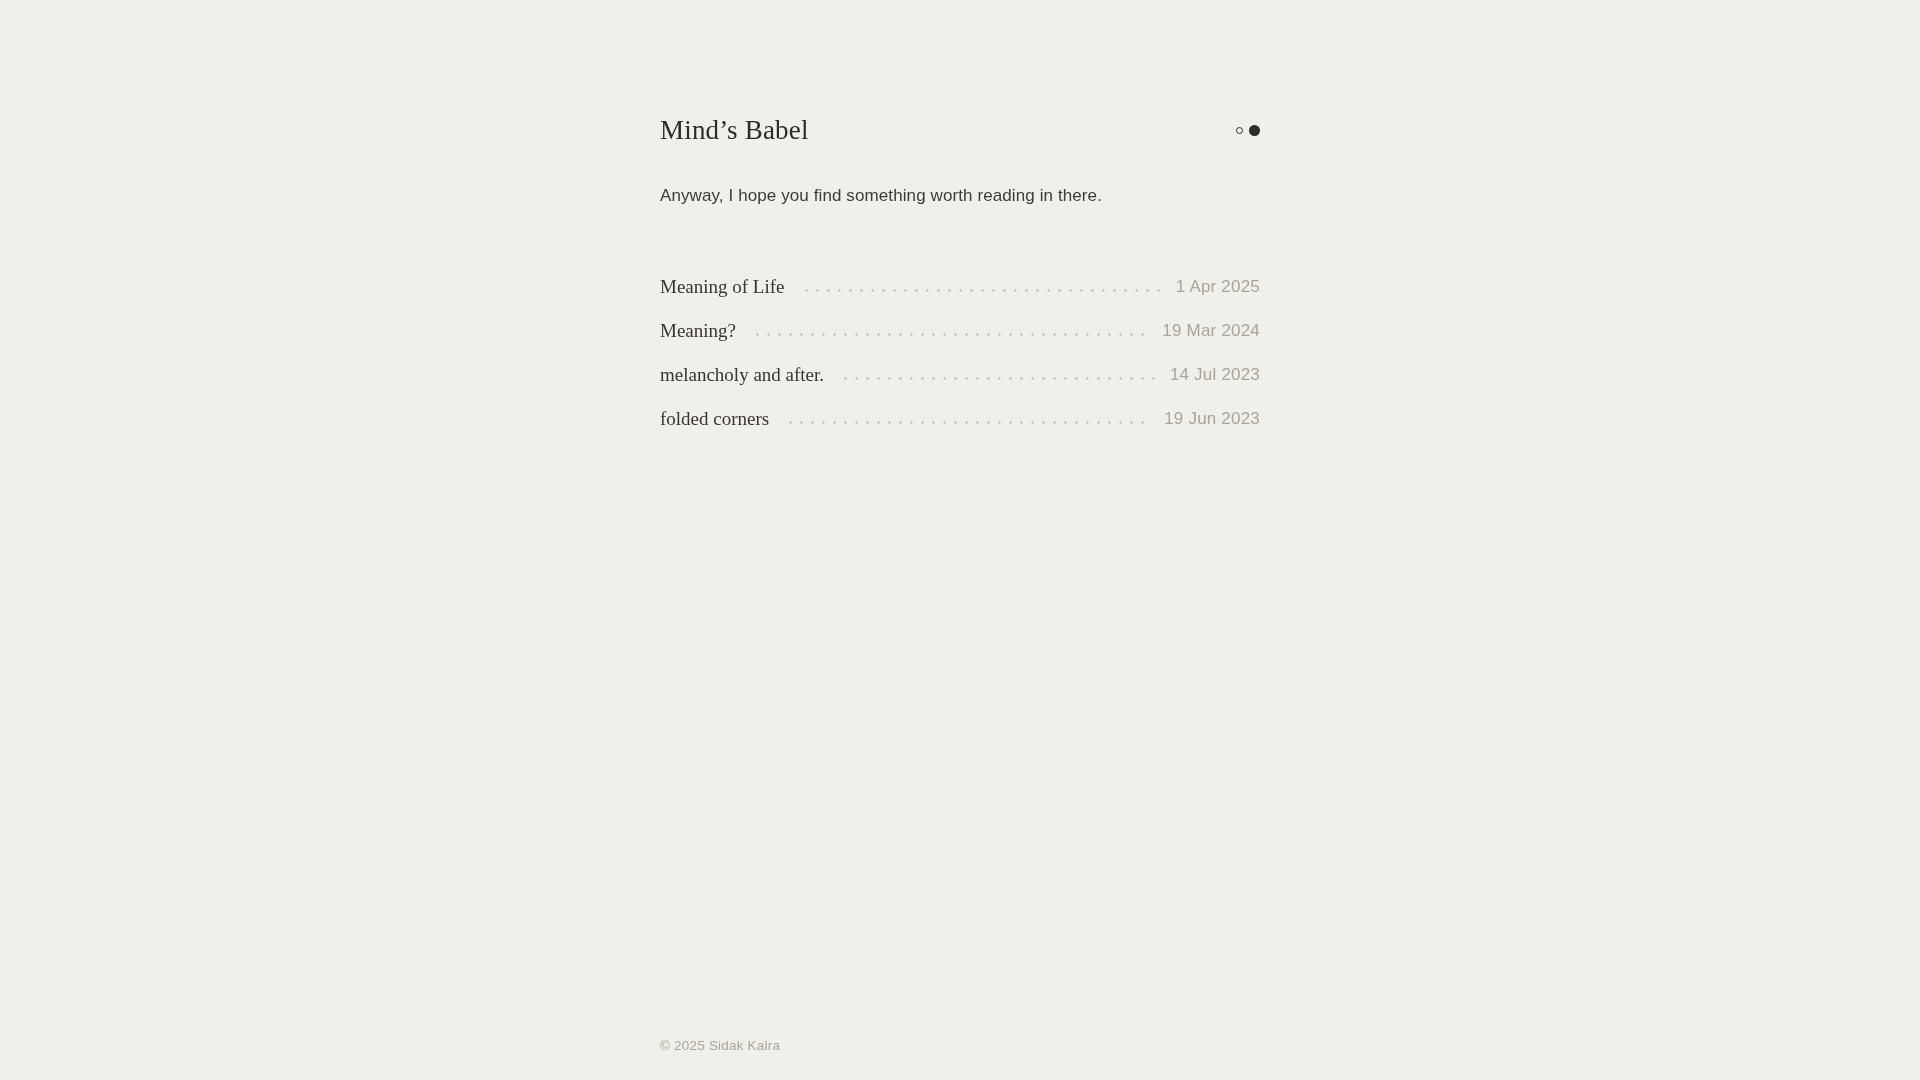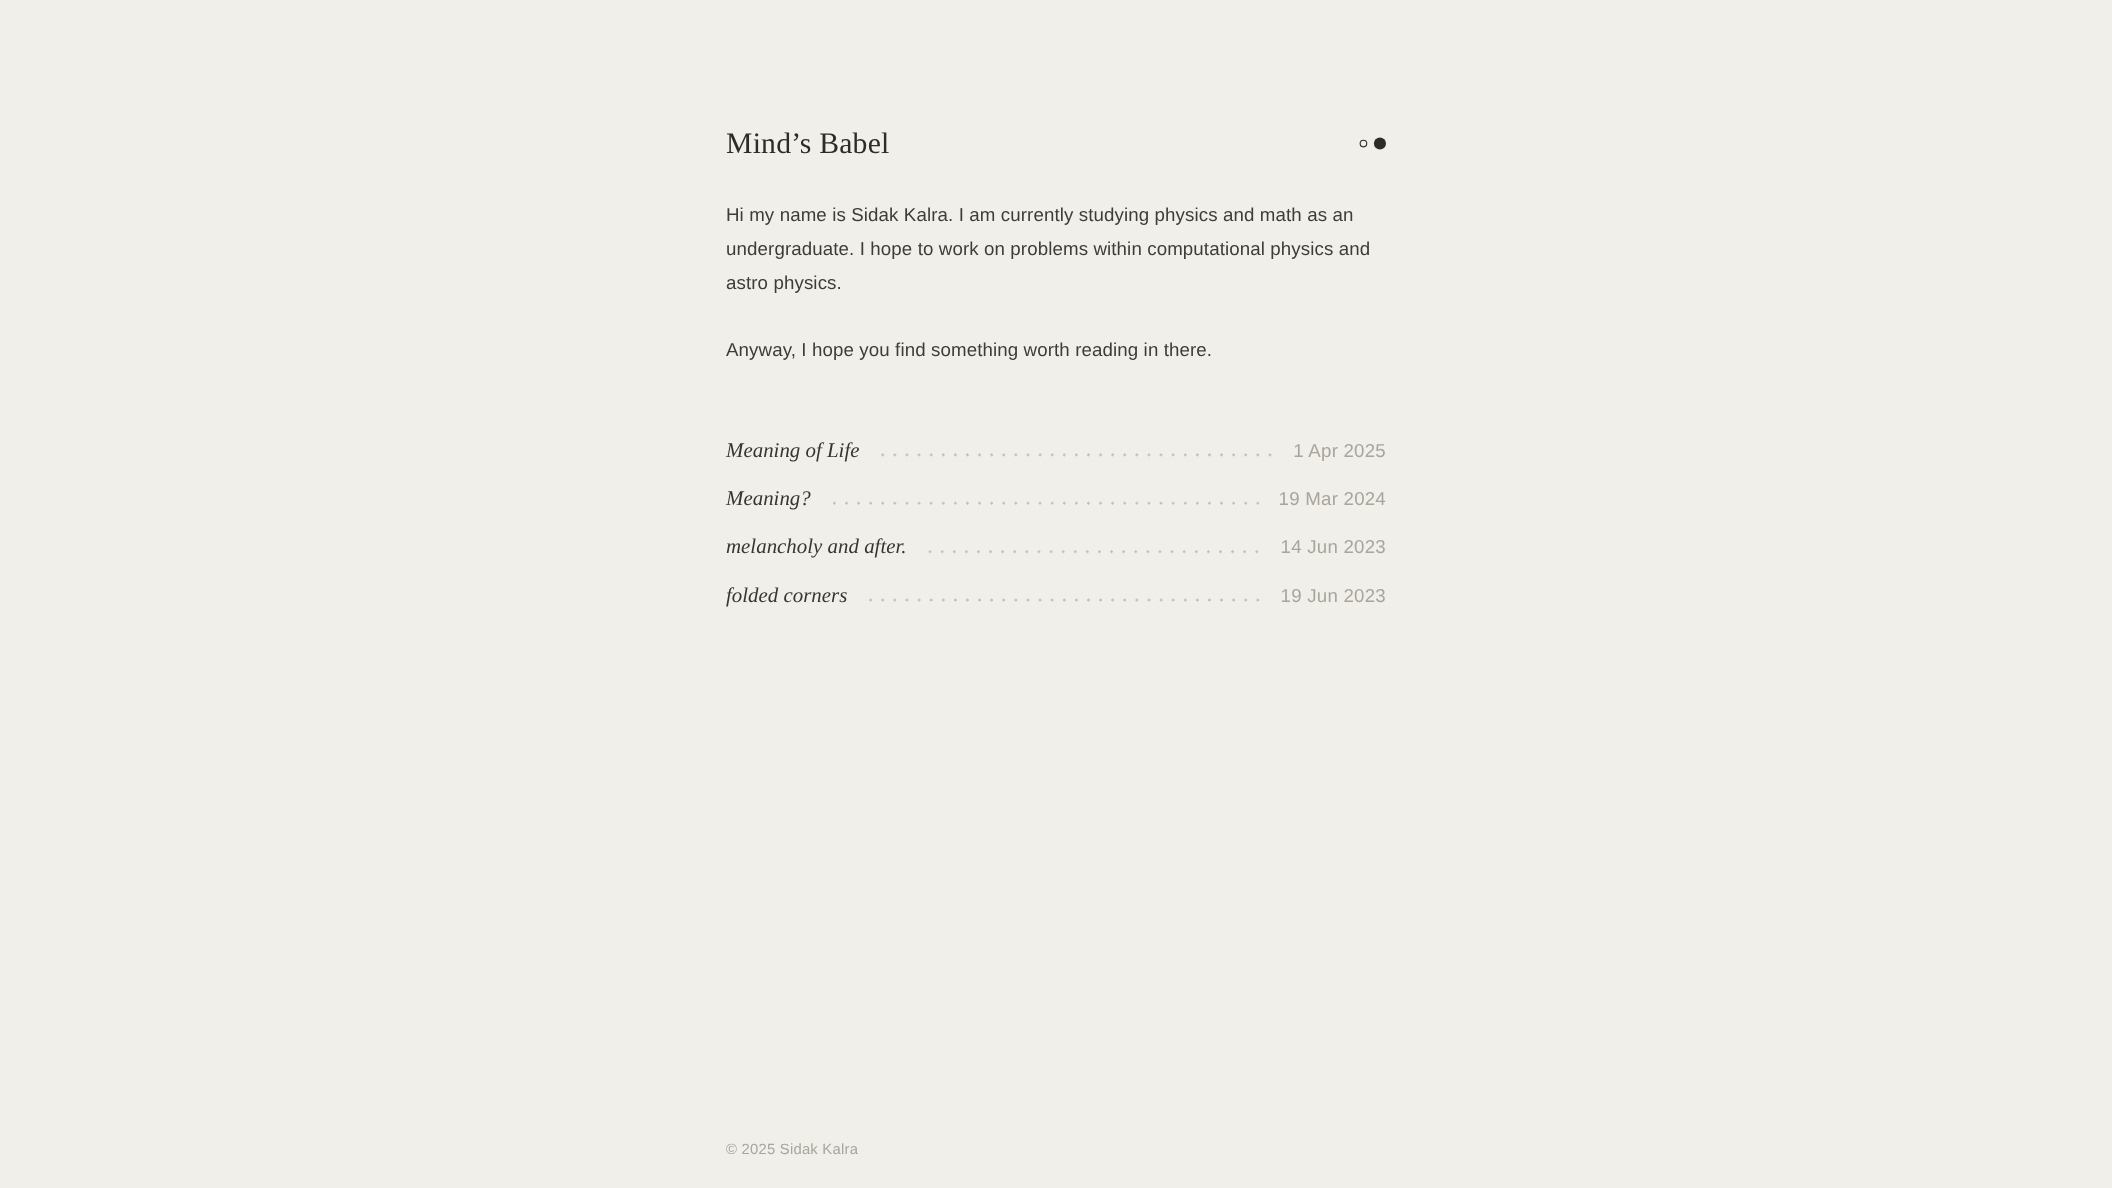--- a/index.html
+++ b/index.html
@@ -80,21 +80,20 @@
   .post-row {
     display: flex;
     align-items: center;
     height: 28px;
     margin-bottom: 16px;
     cursor: pointer;
     text-decoration: none;
   }
   .post-title {
     font-family: "Liberation Serif", serif;
-    font-style: italic;
     font-size: 19px;
     color: var(--post-title);
     white-space: nowrap;
   }
   .leader {
     flex: 1;
     height: 3px;
     margin: 0 14px 0 16px;
     position: relative;
     top: 3px;
@@ -126,42 +125,41 @@
 
   <header class="site-header">
     <h1 class="site-title">Mind’s Babel</h1>
     <div class="theme-toggle">
       <span class="theme-dot light"></span>
       <span class="theme-dot dark"></span>
     </div>
   </header>
 
   <section class="intro">
-    <p>Hi my name is Sidak Kalra. I am currently studying physics and math as an undergraduate. I hope to work on problems within computational physics and astro physics.</p>
     <p>Anyway, I hope you find something worth reading in there.</p>
   </section>
 
   <nav class="post-list">
 
     <a class="post-row">
       <span class="post-title">Meaning of Life</span>
       <span class="leader"></span>
       <span class="post-date">1 Apr 2025</span>
     </a>
 
     <a class="post-row">
       <span class="post-title">Meaning?</span>
       <span class="leader"></span>
       <span class="post-date">19 Mar 2024</span>
     </a>
 
     <a class="post-row">
       <span class="post-title">melancholy and after.</span>
       <span class="leader"></span>
-      <span class="post-date">14 Jun 2023</span>
+      <span class="post-date">14 Jul 2023</span>
     </a>
 
     <a class="post-row">
       <span class="post-title">folded corners</span>
       <span class="leader"></span>
       <span class="post-date">19 Jun 2023</span>
     </a>
 
   </nav>
 

